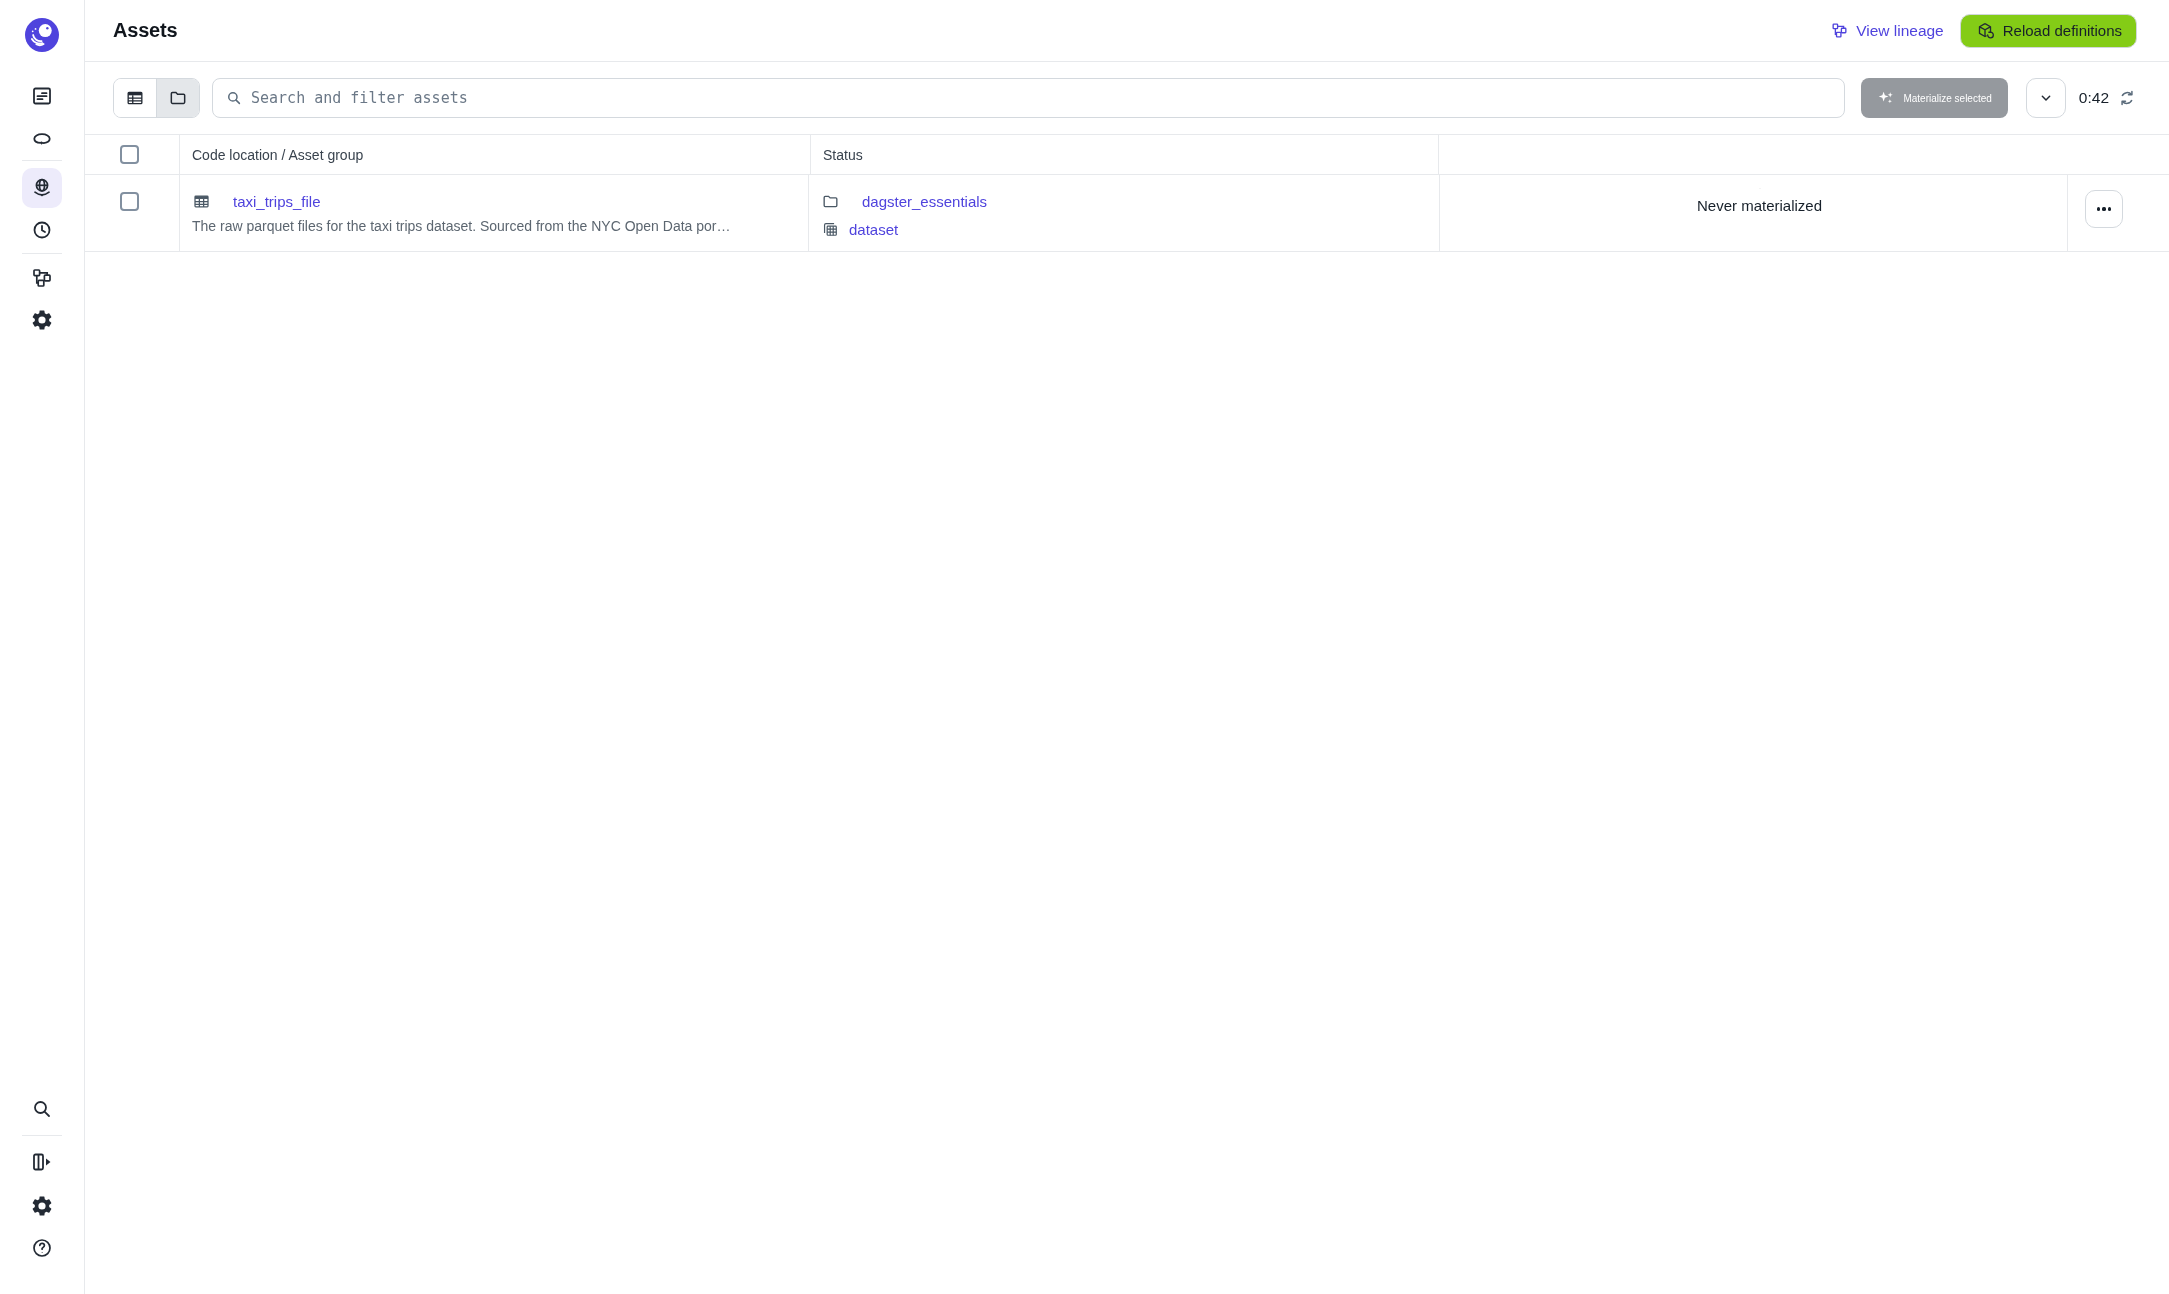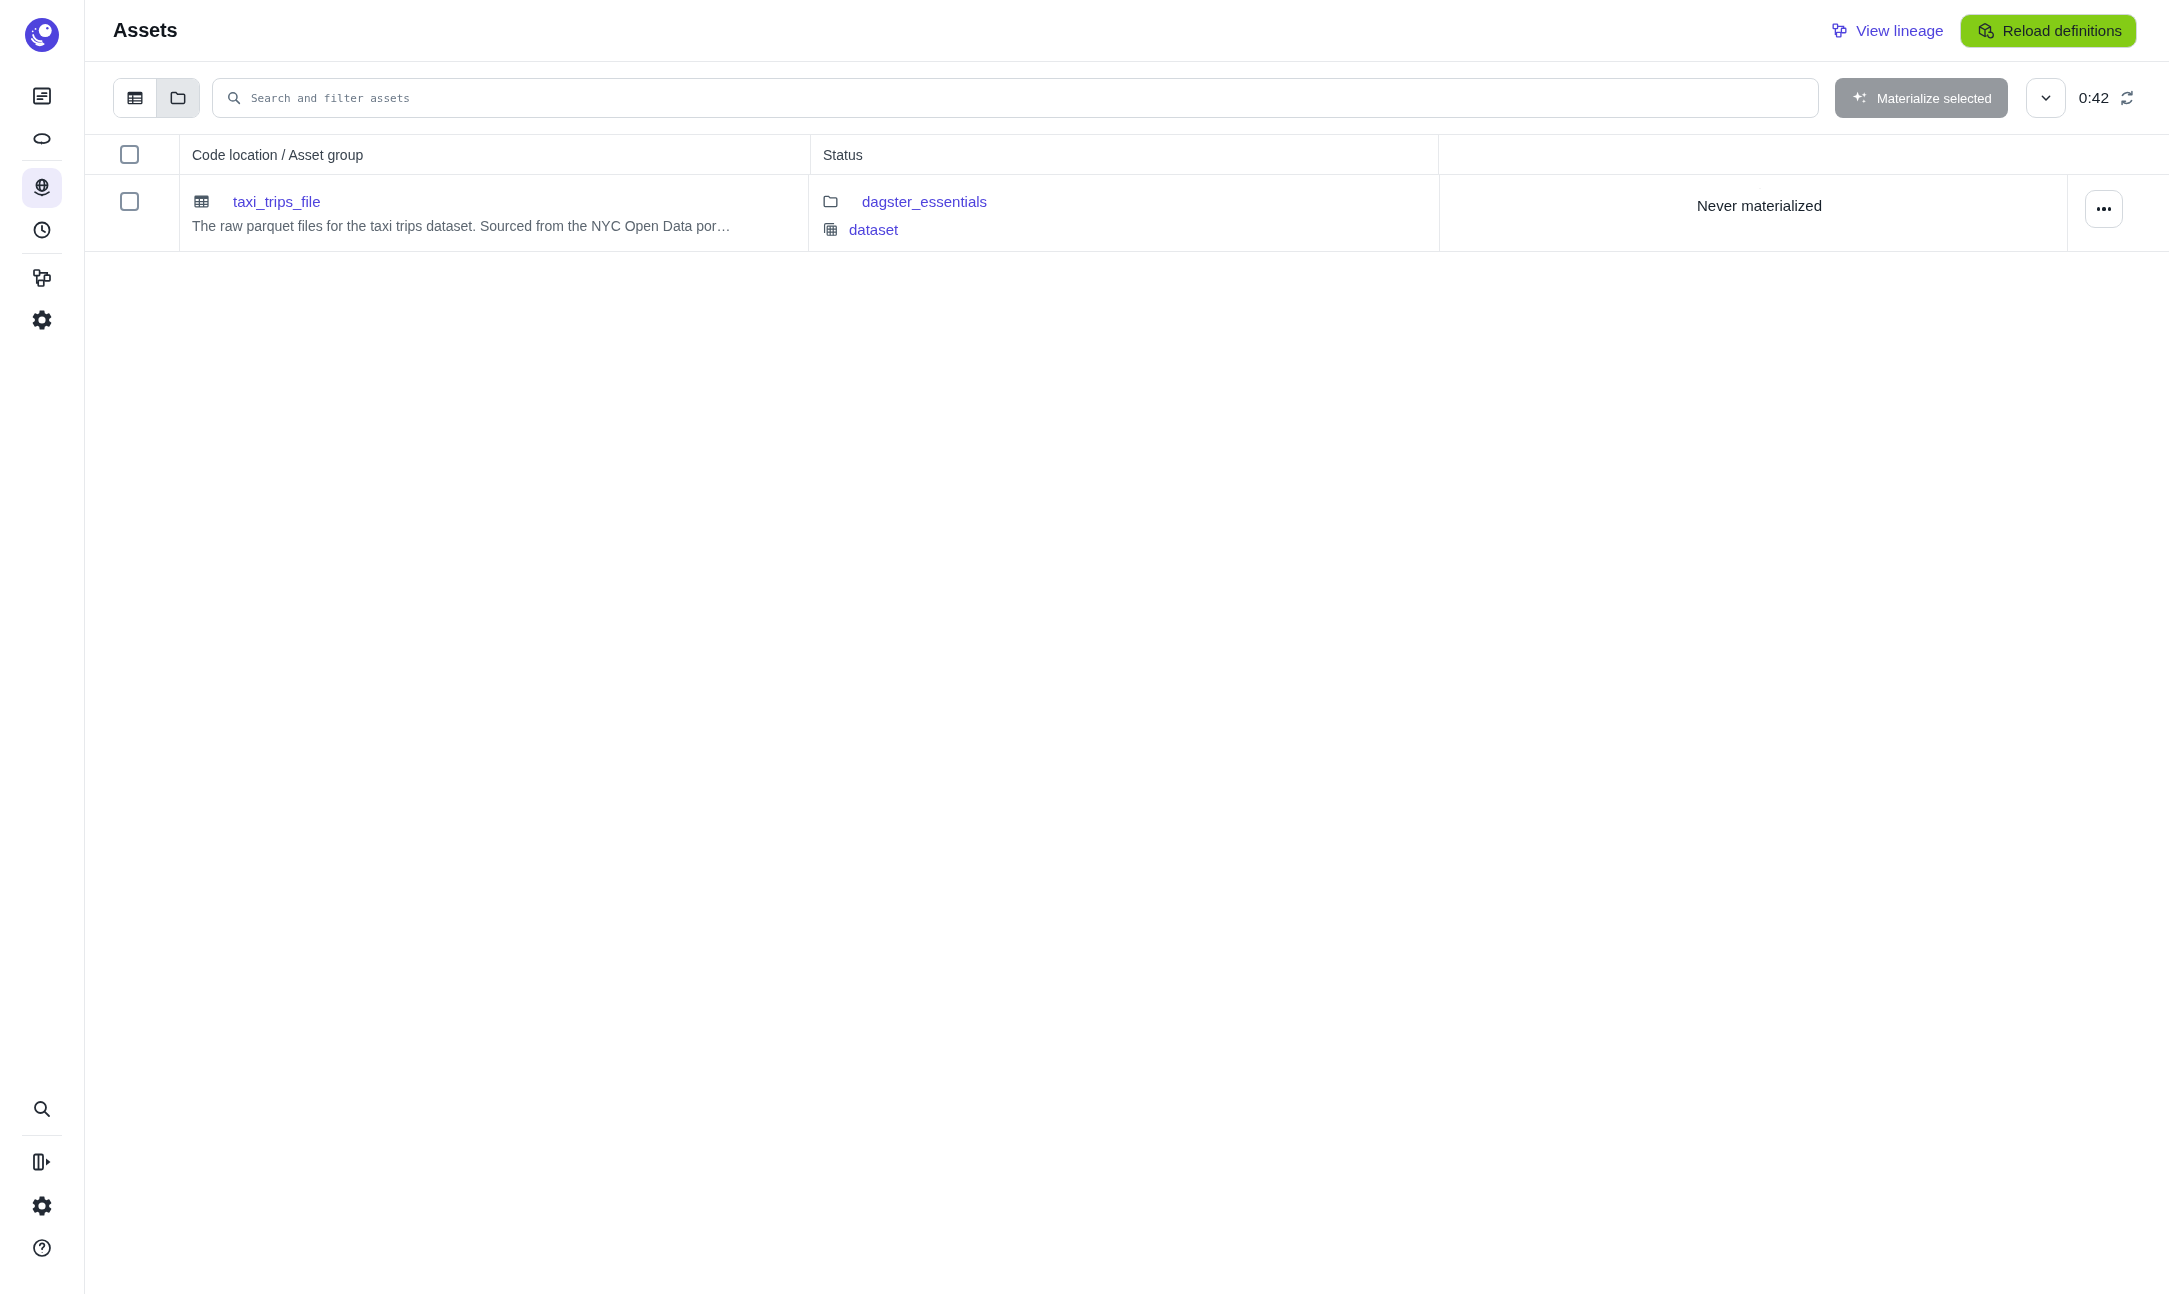--- a/index.html
+++ b/index.html
@@ -48,26 +48,26 @@
   .view-toggle button + button { border-left:1px solid #D4D9DE; }
   .view-toggle button.inactive { background:#E4E7EA; }
   .view-toggle svg { width:20px; height:20px; }
 
   .search-box { flex:1; margin-left:12px; height:40px; border:1px solid #D4D9DE;
                 border-radius:8px; display:flex; align-items:center;
                 padding-left:12px; background:#fff; }
   .search-box svg { width:18px; height:18px; color:#5A6B7B; flex:none; }
   .search-box input { flex:1; border:none; outline:none; height:100%;
                       margin-left:8px; font-family:"DejaVu Sans Mono", monospace;
-                      font-size:11px; color:#17202A; background:transparent; }
+                      font-size:15px; color:#17202A; background:transparent; }
   .search-box input::placeholder { color:#6B7887; }
 
   .materialize-btn { margin-left:16px; height:40px; display:flex; align-items:center;
                      gap:8px; padding:0 16px; border:none; border-radius:8px;
-                     background:#95999E; color:#fff; font-size:13px;
+                     background:#95999E; color:#fff; font-size:10px;
                      font-family:inherit; cursor:default; flex:none; }
   .materialize-btn svg { width:18px; height:18px; }
   .dd-btn { margin-left:18px; width:40px; height:40px; border:1px solid #D4D9DE;
             border-radius:10px; background:#fff; display:flex; align-items:center;
             justify-content:center; cursor:pointer; color:#232A34; flex:none; }
   .dd-btn svg { width:16px; height:16px; }
   .timer { margin-left:13px; font-size:15.5px; color:#17202A; flex:none; }
   .refresh-btn { margin-left:8px; width:20px; height:20px; border:none; background:none;
                  color:#5A6B7B; cursor:pointer; padding:0; flex:none; display:flex; }
   .refresh-btn svg { width:20px; height:20px; }

